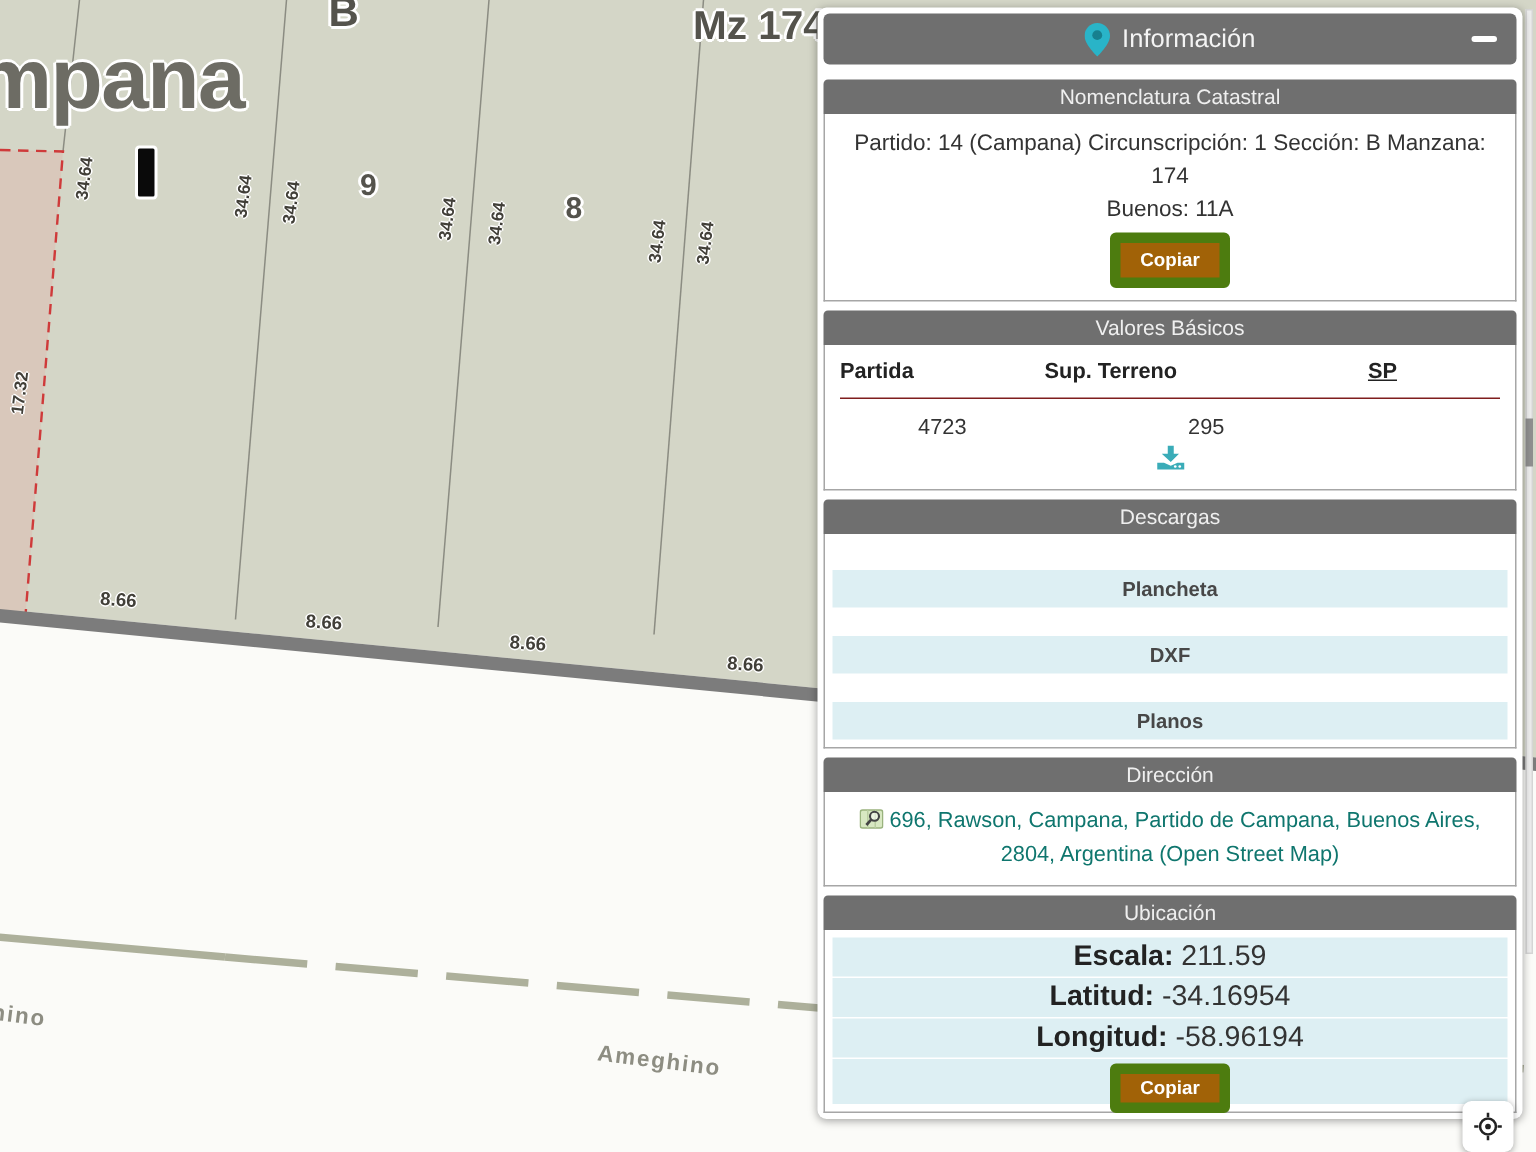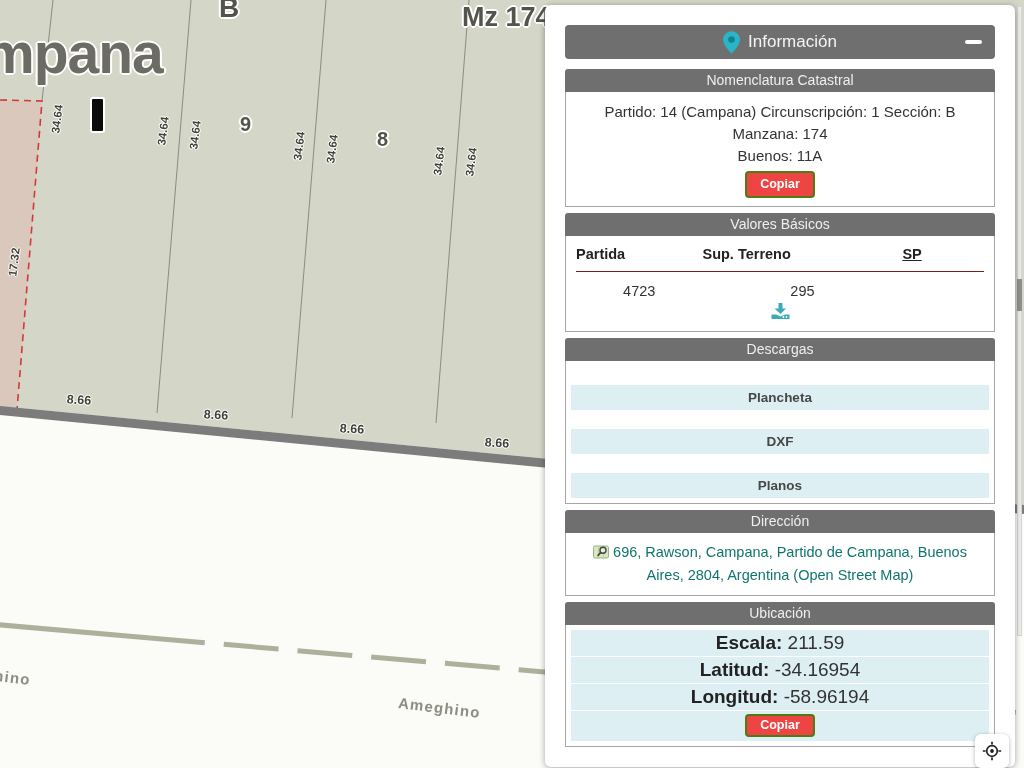--- a/index.html
+++ b/index.html
@@ -19,32 +19,32 @@
     text-shadow:-1px 0 0 #fff,1px 0 0 #fff,0 -1px 0 #fff,0 1px 0 #fff; }
   .rot  { transform:rotate(-83deg); }
   .dim866 { font-size:12.5px; transform:rotate(4deg); }
   .street-label { position:absolute; color:#8d8d82; font-size:15px; font-weight:600; letter-spacing:1.2px; white-space:nowrap;
     text-shadow:0 0 2px #fbfbf8; }
   .marker-i { position:absolute; left:92px; top:99px; width:11px; height:32px; background:#0a0a0a;
     box-shadow:0 0 0 2px #fff; border-radius:1px; }
 
   
   .panel { position:absolute; left:545px; top:5px; width:470px; background:#fff; border-radius:6px;
-    padding:20px; box-shadow:0 1px 6px rgba(0,0,0,.35); z-index:5; }
+    padding:4px; box-shadow:0 1px 6px rgba(0,0,0,.35); z-index:5; }
   .panel-header { background:#6f6f6f; border-radius:4px; height:34px; display:flex; align-items:center;
     justify-content:center; position:relative; }
   .panel-title { color:#f4f4f4; font-size:17px; margin-left:8px; }
   .min-btn { position:absolute; right:13px; top:15px; width:17px; height:4px; background:#fff; border-radius:2px; cursor:pointer; }
   .section { margin-top:6px; }
   .section.first { margin-top:10px; }
   .sec-head { background:#6f6f6f; color:#efefef; text-align:center; font-size:14px; height:23px;
     line-height:23px; border-radius:3px 3px 0 0; }
   .sec-body { border:1px solid #a6a6a6; border-top:none; background:#fff; }
   .nom-body { padding:9px 8px 8px; text-align:center; font-size:15px; color:#333; line-height:1.45; }
-  .btn-copy { display:inline-block; margin-top:5px; background:#ef4444; border:2px solid #4d7c0f; border-radius:4px;
+  .btn-copy { display:inline-block; margin-top:5px; background:#a16207; border:7px solid #4d7c0f; border-radius:4px;
     color:#fff; font-weight:bold; font-size:12.5px; padding:2px 13px 3px; cursor:pointer;text-align:center; }
   table.vals { width:100%; border-collapse:collapse; font-size:14.5px; color:#222; }
   table.vals th { font-weight:bold; padding:8px 0 9px; text-align:left; border-bottom:1px solid #7f1d1d; }
   table.vals td { padding:11px 0 2px; text-align:center; color:#333; }
   .dl-row { text-align:center; padding:2px 0 7px; }
   .dl-row svg { cursor:pointer; }
   .list-body { padding:5px; }
   .list-row { height:25px; line-height:25px; background:#ddeff3; text-align:center; font-size:13.5px;
     font-weight:600; color:#474747; margin-bottom:1px; cursor:pointer;margin-top:19px; }
   .list-row:last-child { margin-bottom:0; }

